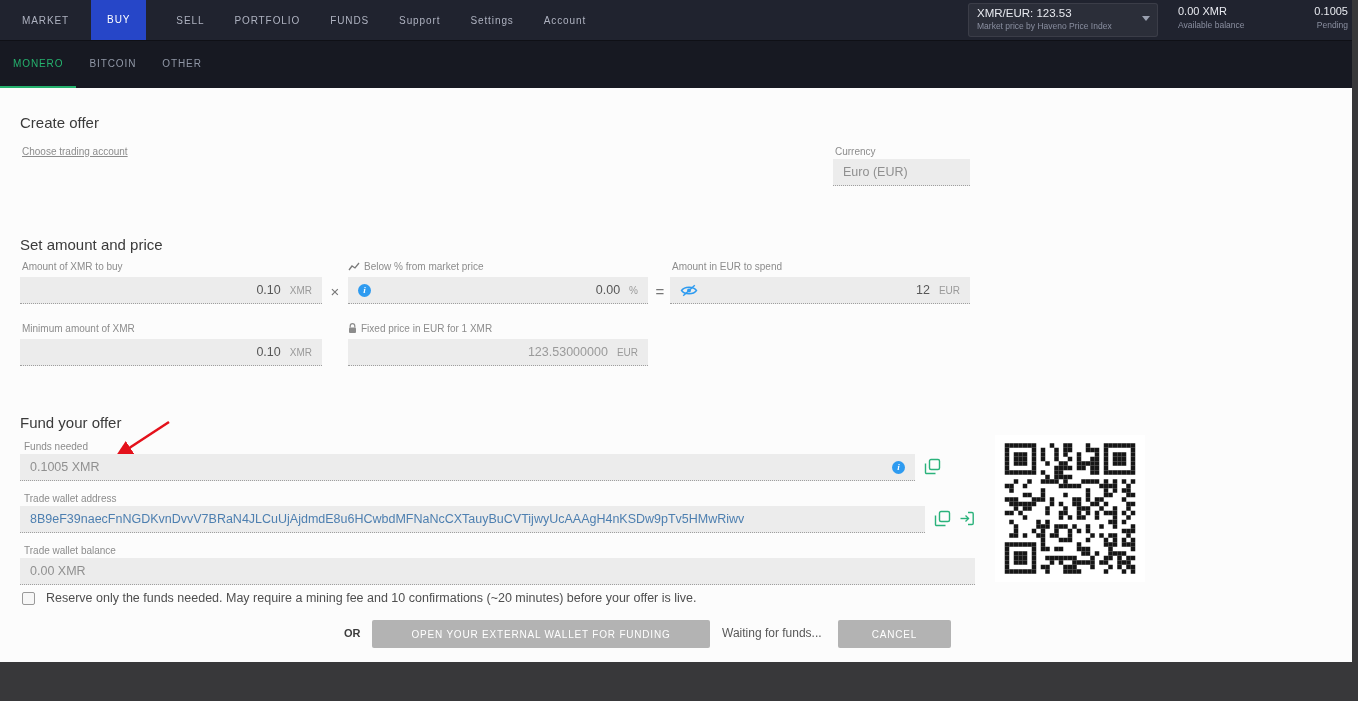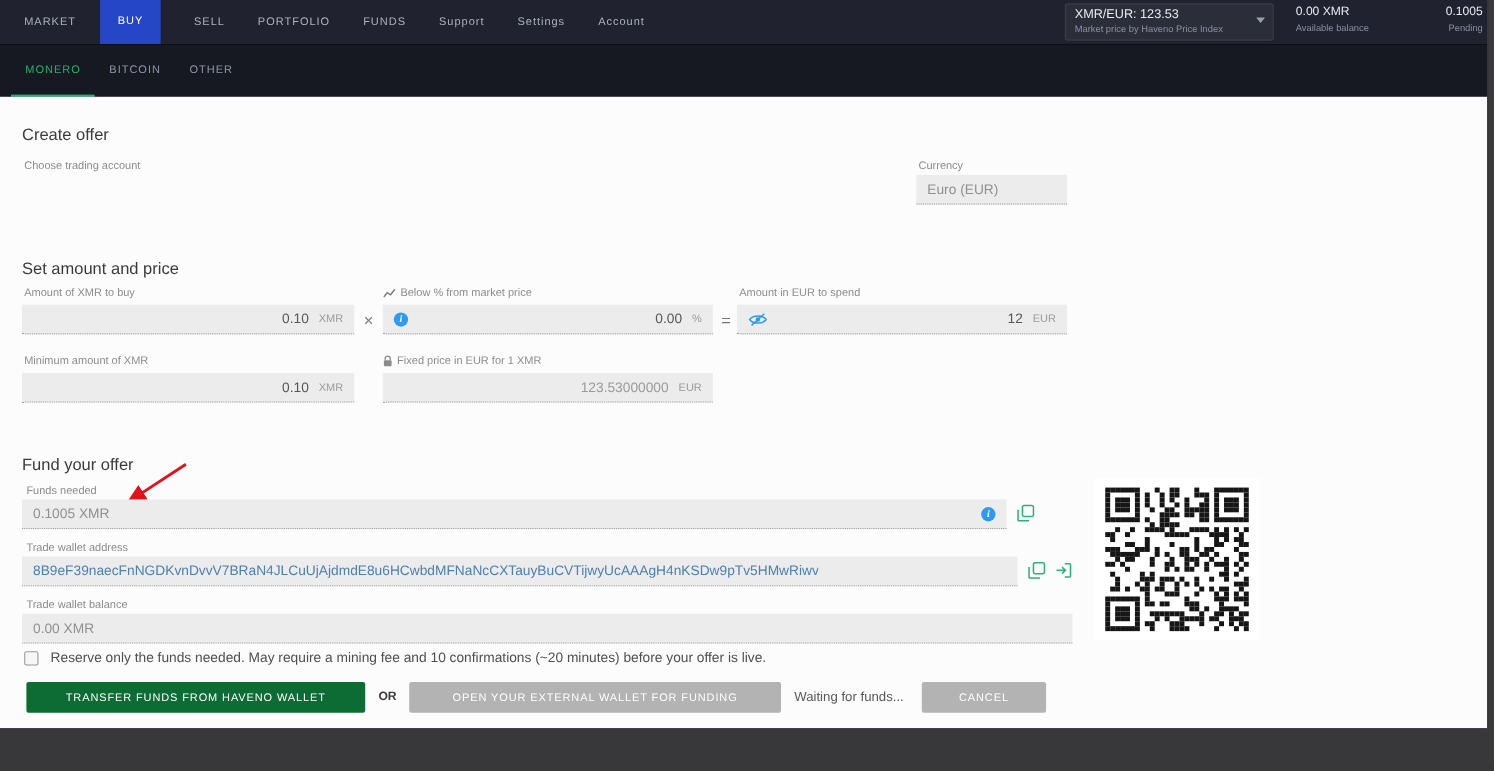--- a/index.html
+++ b/index.html
@@ -15,21 +15,21 @@
   .pw-pair { color:#e8eaf0; font-size:11.5px; }
   .pw-src { color:#8a8fa0; font-size:8.5px; margin-top:2px; white-space:nowrap; }
   .pw-chevron { position:absolute; right:7px; top:12px; width:0; height:0; border-left:4px solid transparent; border-right:4px solid transparent; border-top:5px solid #9aa0b0; }
   .bal-block { position:absolute; top:5px; }
   .bal-val { color:#e8eaf0; font-size:11px; }
   .bal-lbl { color:#8a8fa0; font-size:8.5px; margin-top:3px; white-space:nowrap; }
   .bal-avail { left:1178px; width:112px; }
   .bal-pending { left:1288px; width:60px; text-align:right; }
 
   
-  .subnav { position:absolute; left:0; top:40px; width:100%; height:48px; background:#171922; border-top:1px solid rgba(0,0,0,.35); display:flex; align-items:stretch; padding-left:10px; }
+  .subnav { position:absolute; left:0; top:40px; width:100%; height:48px; background:#171922; border-top:1px solid rgba(0,0,0,.35); display:flex; align-items:stretch; }
   .tab { display:flex; align-items:center; padding:0 13px; color:#9097a6; font-size:10px; letter-spacing:.09em; cursor:pointer; border-bottom:2px solid transparent; }
   .tab.active { color:#25b26e; border-bottom-color:#25b26e; }
 
   
   .content { position:absolute; left:0; top:88px; width:100%; height:574px; background:#fcfcfc; }
   .h2 { position:absolute; font-size:15px; color:#3a3a3a; font-weight:400; }
   .flabel { position:absolute; font-size:10px; color:#8c8c8c; white-space:nowrap; display:flex; align-items:center; gap:4px; }
   .field { position:absolute; height:27px; background:#ececec; border-bottom:1px dotted #9f9f9f; display:flex; align-items:center; padding:0 10px; font-size:12.5px; color:#575757; }
   .field .spacer { flex:1; }
   .field .suffix { color:#9a9a9a; font-size:10px; margin-left:9px; }
@@ -91,21 +91,21 @@
   <div class="subnav">
     <div class="tab active">MONERO</div>
     <div class="tab">BITCOIN</div>
     <div class="tab">OTHER</div>
   </div>
 
   <div class="content">
 
     <div class="h2" style="left:20px; top:26px;">Create offer</div>
 
-    <label class="flabel" style="left:22px; top:58px;">Choose trading account</label>
+    <label class="flabel" style="left:22px; top:58px;text-decoration:underline;">Choose trading account</label>
 
     <label class="flabel" style="left:835px; top:58px;">Currency</label>
     <div class="field" style="left:833px; top:71px; width:137px;">
       <span class="muted">Euro (EUR)</span>
     </div>
 
     <div class="h2" style="left:20px; top:148px;">Set amount and price</div>
 
     <label class="flabel" style="left:22px; top:173px;">Amount of XMR to buy</label>
     <div class="field" style="left:20px; top:189px; width:302px;">
@@ -200,21 +200,20 @@
       </svg>
 
     <label class="flabel" style="left:24px; top:457px;">Trade wallet balance</label>
     <div class="field" style="left:20px; top:470px; width:955px;">
       <span class="muted">0.00 XMR</span>
     </div>
 
     <div class="checkbox" style="left:22px; top:504px;"></div>
     <div class="cb-label" style="left:46px; top:503px;">Reserve only the funds needed. May require a mining fee and 10 confirmations (~20 minutes) before your offer is live.</div>
 
-    <button class="btn-green" style="left:24px; top:532px; width:308px;">TRANSFER FUNDS FROM HAVENO WALLET</button>
     <div class="or-text" style="left:344px; top:539px;">OR</div>
     <button class="btn-gray" style="left:372px; top:532px; width:338px;">OPEN YOUR EXTERNAL WALLET FOR FUNDING</button>
     <div class="waiting-text" style="left:722px; top:538px;">Waiting for funds...</div>
     <button class="btn-gray" style="left:838px; top:532px; width:113px;">CANCEL</button>
 
     <div class="qr-box">
       <svg width="150" height="147">
           <rect x="0" y="0" width="150" height="147" fill="#ffffff"></rect>
           <g fill="#161616">
             <rect x="9.75" y="8.25" width="4.5" height="4.5"></rect>

